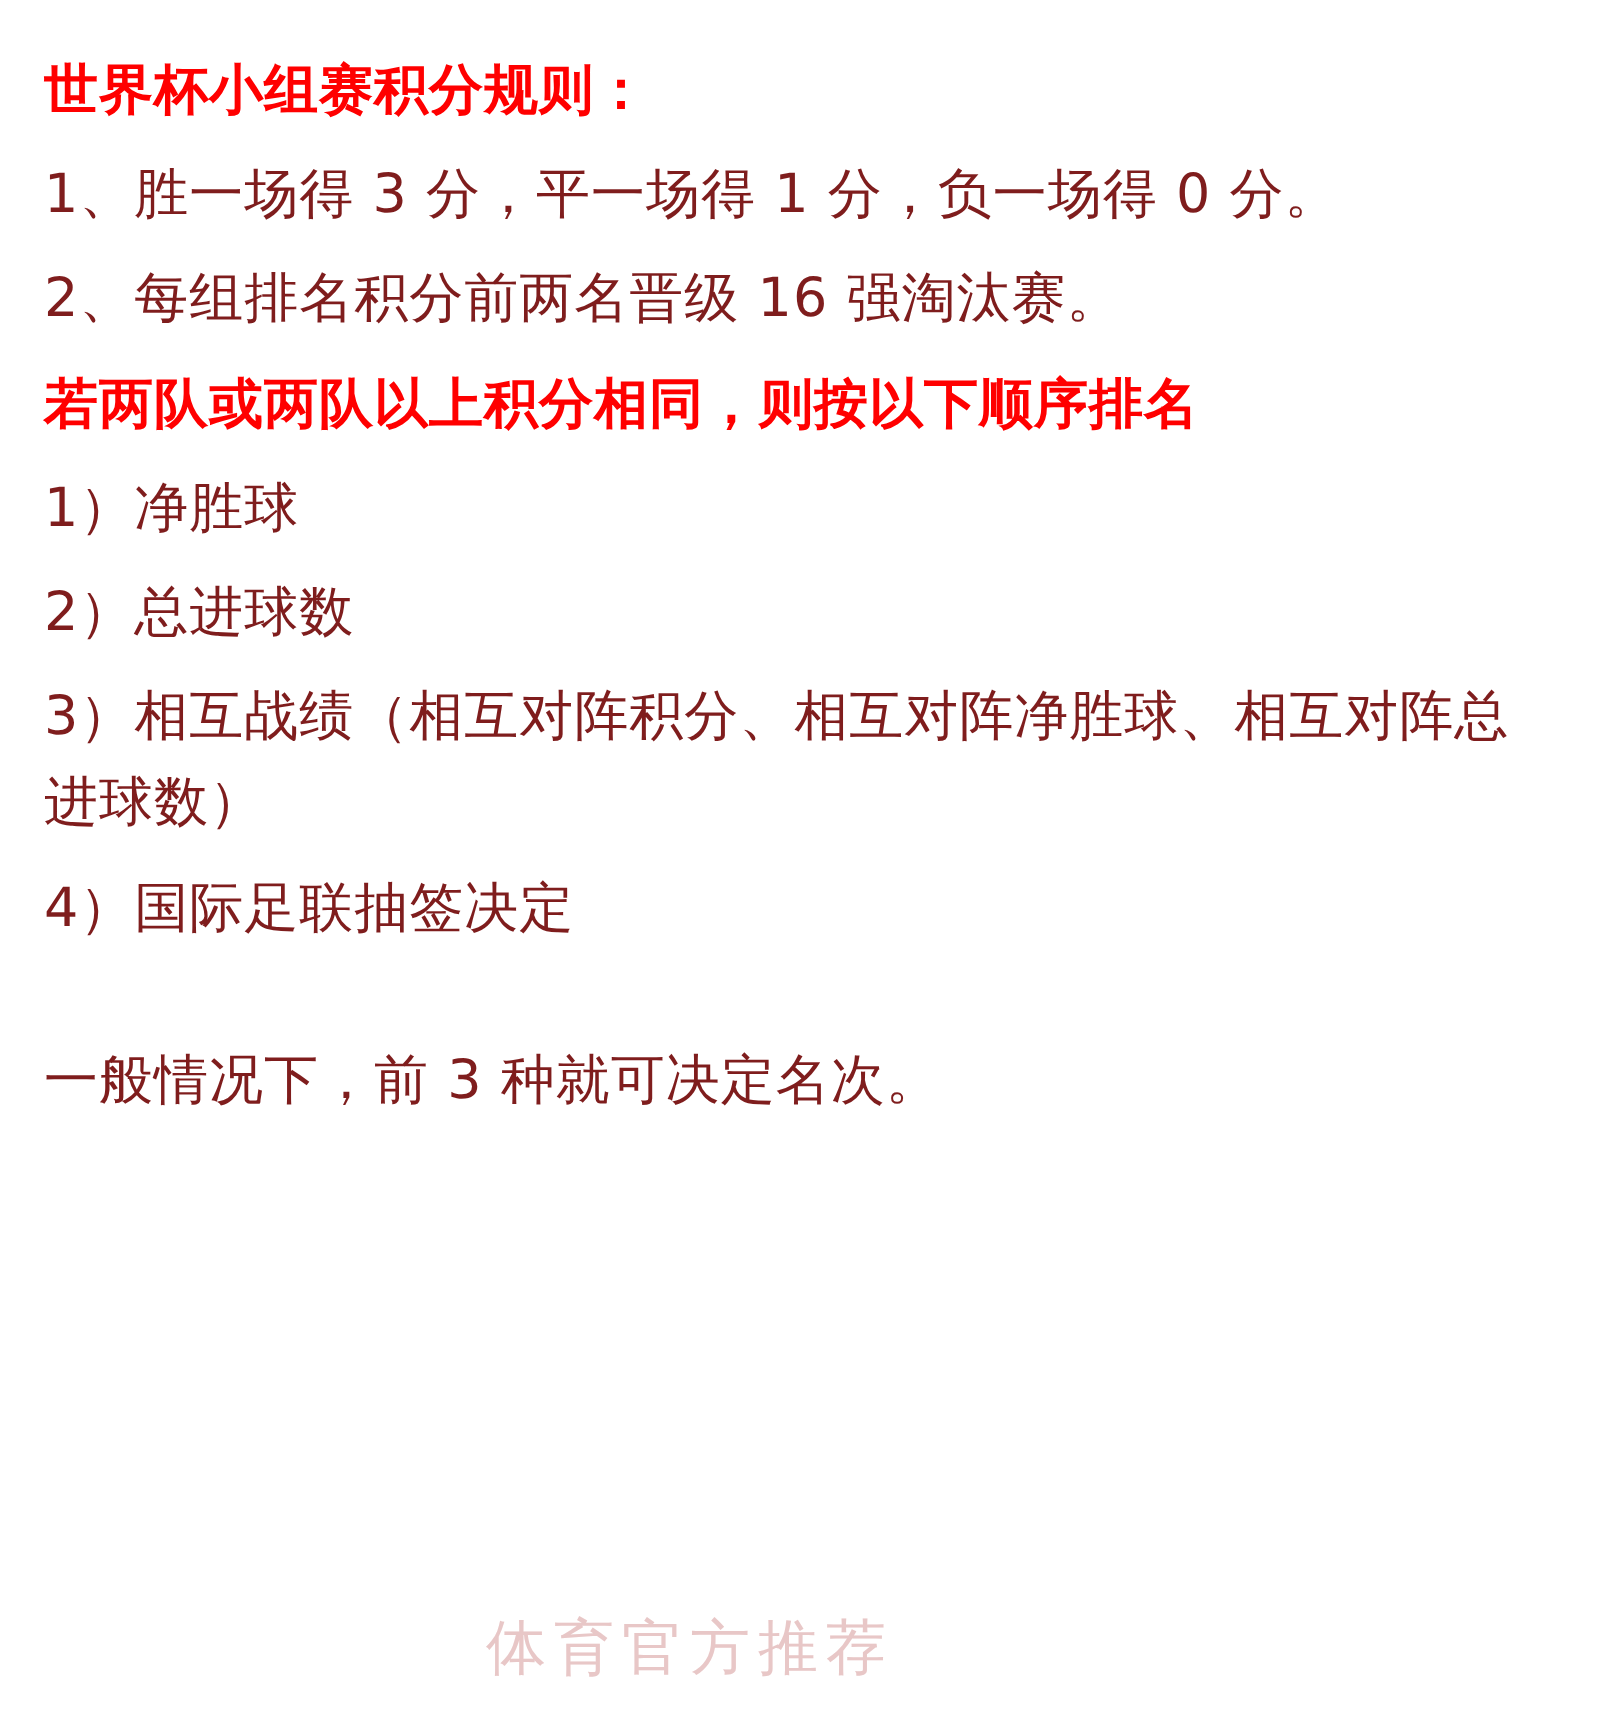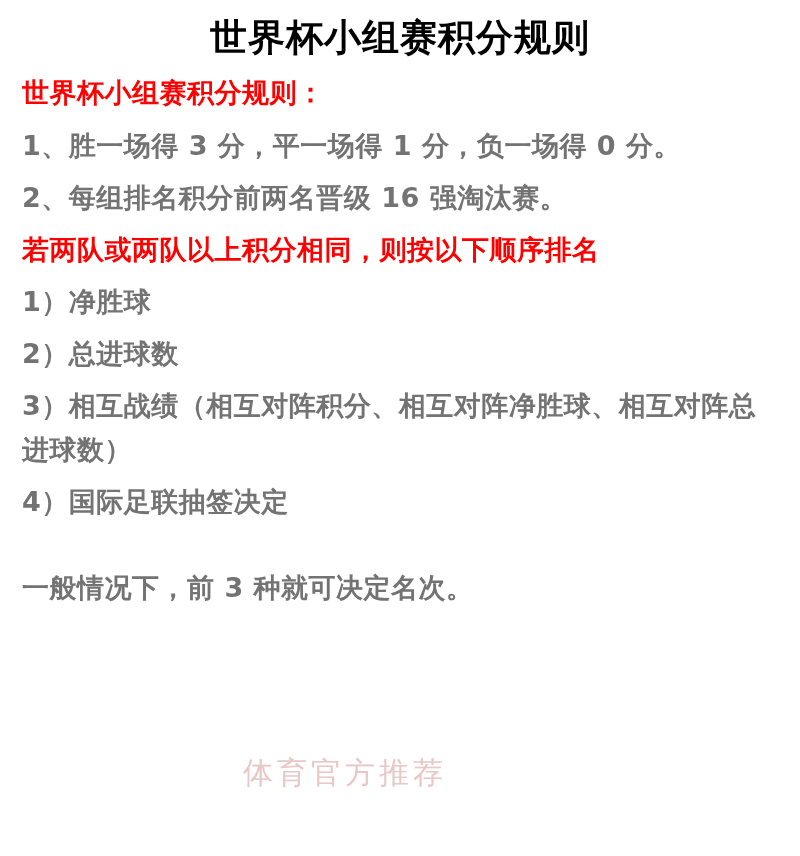--- a/index.html
+++ b/index.html
@@ -33,52 +33,51 @@
   }
   .title-line {
     display: block;
   }
   .body-block {
     margin-top: 4px;
   }
   .para {
     font-size: 27px;
     line-height: 1.60;
-    font-weight: bold;
-    color: #737373;
+    font-weight: normal;
+    color: #7f1d1d;
     margin: 0 0 9px 0;
     letter-spacing: 0.5px;
     text-align: left;
   }
   .para.heading {
     color: #ff0000;
     font-weight: bold;
   }
   .spacer {
     height: 34px;
   }
   .watermark {
     position: absolute;
     left: 243px;
-    top: 753px;
+    top: 804px;
     font-size: 30px;
     color: #e8c7c7;
     letter-spacing: 4px;
     font-family: "DejaVu Serif", "Liberation Serif", serif;
     pointer-events: none;
     white-space: nowrap;
   }
 </style>
 </head>
 <body>
 
 <div class="page">
 
   <div class="title-block">
-    <span class="title-line">世界杯小组赛积分规则</span>
   </div>
 
   <div class="body-block">
 
     <p class="para heading">世界杯小组赛积分规则：</p>
 
     <p class="para">1、胜一场得 3 分，平一场得 1 分，负一场得 0 分。</p>
 
     <p class="para">2、每组排名积分前两名晋级 16 强淘汰赛。</p>
 

